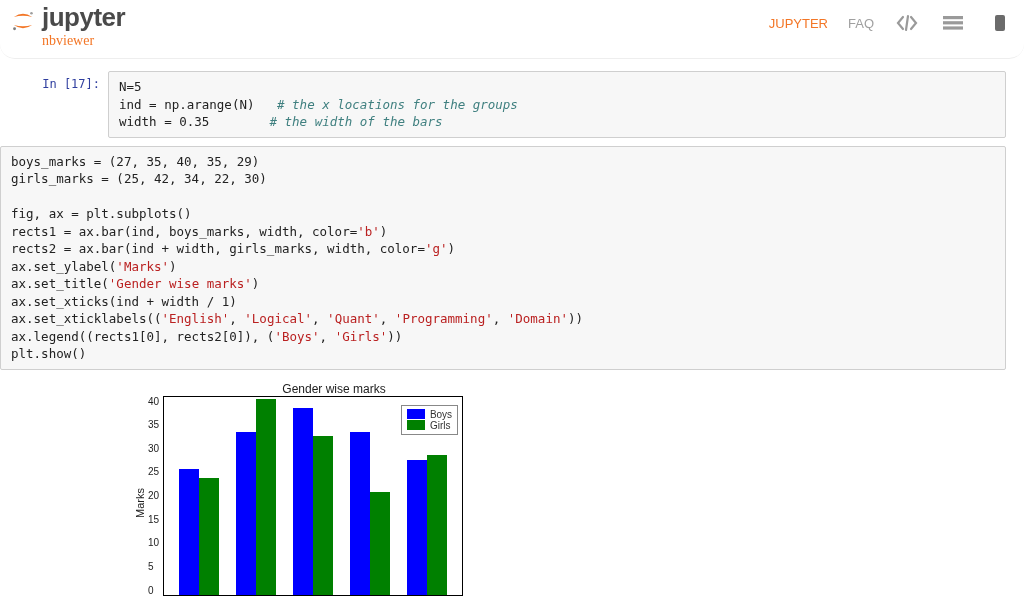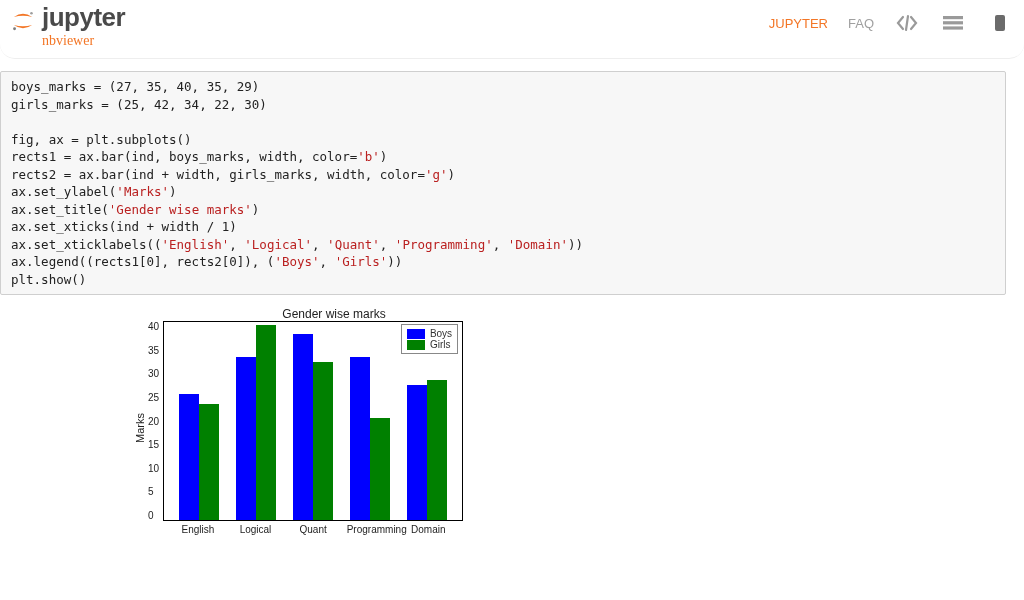--- a/index.html
+++ b/index.html
@@ -29,21 +29,21 @@
   .output-area { flex: 1; padding: 4px 0 0 0; }
 
   
   .chart-wrap { margin-left: 24px; width: 370px; }
   .chart-title { text-align: center; font-size: 12px; color: #222; margin-bottom: 0; margin-left: 34px; }
   .chart-frame { display: flex; }
   .ylabel { writing-mode: vertical-rl; transform: rotate(180deg); font-size: 11px; color: #222; text-align: center; padding: 0 2px; }
   .yaxis { display: flex; flex-direction: column; justify-content: space-between; align-items: flex-start; font-size: 10px; color: #222; padding-right: 4px; height: 200px; }
   .plot-box { position: relative; }
   .plot { border: 1px solid #000; width: 300px; height: 200px; position: relative; }
-  .legend { position: absolute; top: 2px; right: 4px; border: 1px solid #888; background: #fff; padding: 3px 5px; font-size: 10px; }
+  .legend { position: absolute; top: 8px; right: 4px; border: 1px solid #888; background: #fff; padding: 3px 5px; font-size: 10px; }
   .legend-row { display: flex; align-items: center; gap: 5px; }
   .legend-sw { width: 18px; height: 10px; }
   .bars { position: absolute; left: 0; bottom: 0; width: 100%; height: 100%; display: flex; align-items: flex-end; justify-content: space-around; padding: 0 6px; }
   .bgroup { display: flex; align-items: flex-end; gap: 0; }
   .bar { width: 20px; }
   .xaxis { display: flex; justify-content: space-around; font-size: 10px; color: #222; padding: 3px 6px 0 6px; width: 300px; }
   .xaxis span { width: 48px; text-align: center; }
 </style>
 </head>
 <body>
@@ -79,20 +79,28 @@
     <span class="icon">
       <svg width="12" height="18" viewBox="0 0 12 18">
           <rect x="2" y="1" width="10" height="16" rx="2" fill="#6b6b6b"></rect>
         </svg>
     </span>
   </div>
 </div>
 
 <div class="nb">
 
+  <div class="cell">
+    <div class="prompt">In [17]:</div>
+    <div class="input-area">
+<pre class="code"><span>N=5</span>
+<span>ind = np.arange(N)   </span><span class="cm"># the x locations for the groups</span>
+<span>width = 0.35        </span><span class="cm"># the width of the bars</span></pre>
+    </div>
+  </div>
 
   <div class="cell">
     <div class="input-area">
 <pre class="code"><span>boys_marks = (27, 35, 40, 35, 29)</span>
 <span>girls_marks = (25, 42, 34, 22, 30)</span>
 <span></span>
 <span>fig, ax = plt.subplots()</span>
 <span>rects1 = ax.bar(ind, boys_marks, width, color=</span><span class="str">'b'</span><span>)</span>
 <span>rects2 = ax.bar(ind + width, girls_marks, width, color=</span><span class="str">'g'</span><span>)</span>
 <span>ax.set_ylabel(</span><span class="str">'Marks'</span><span>)</span>

